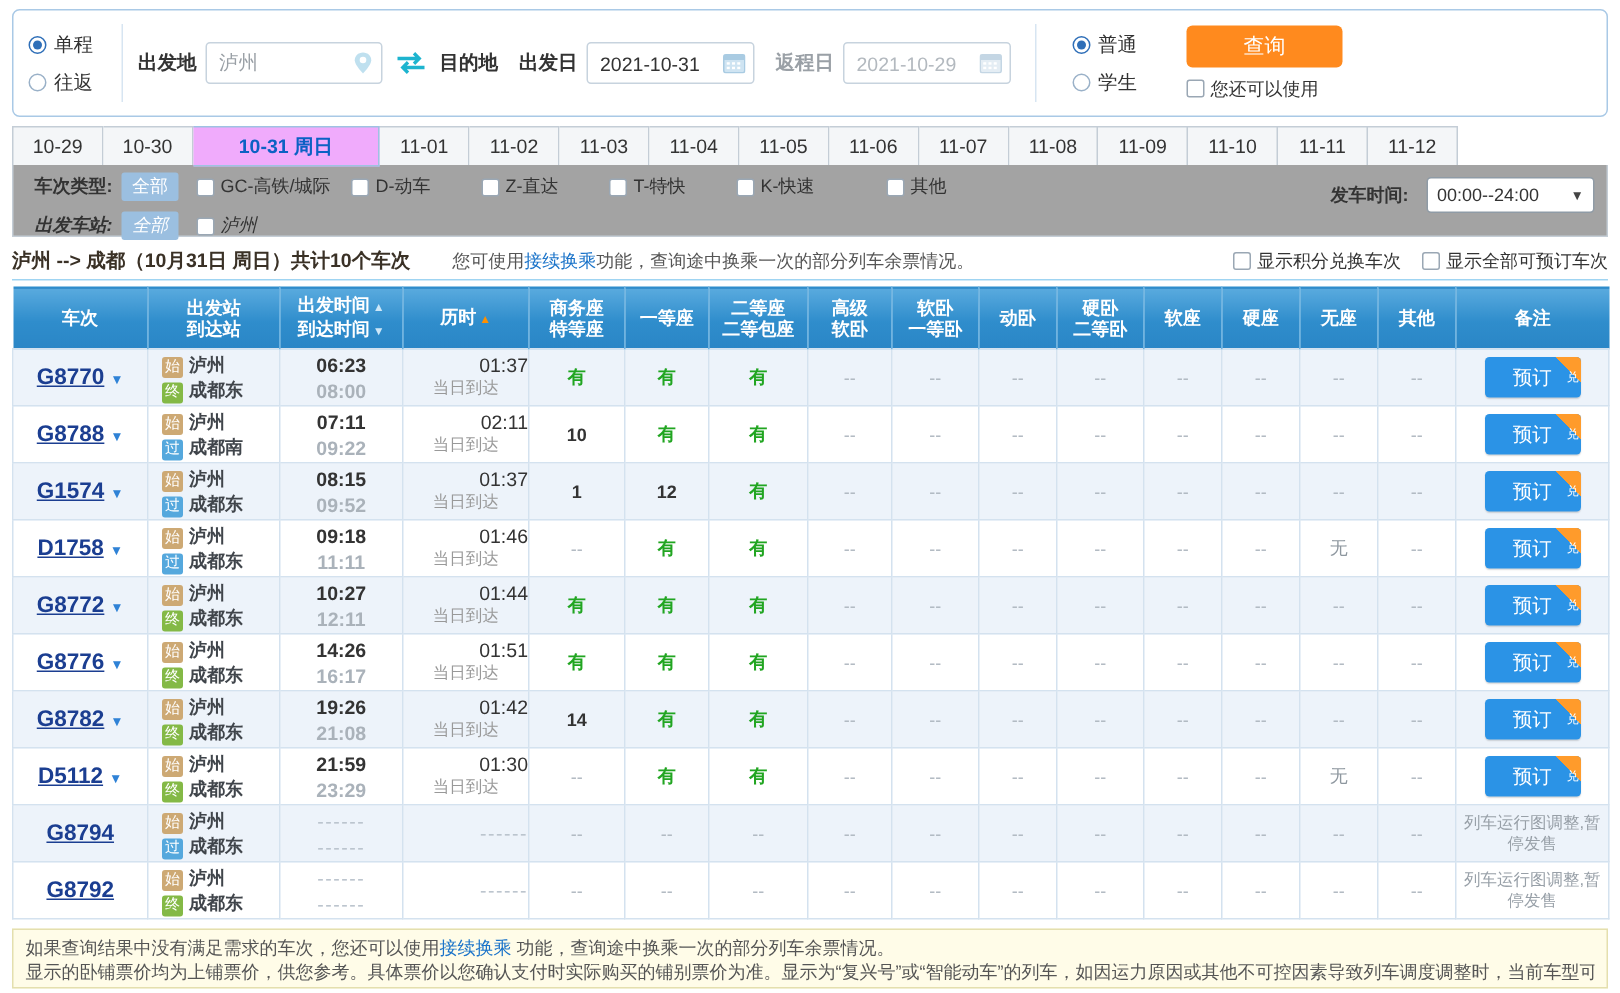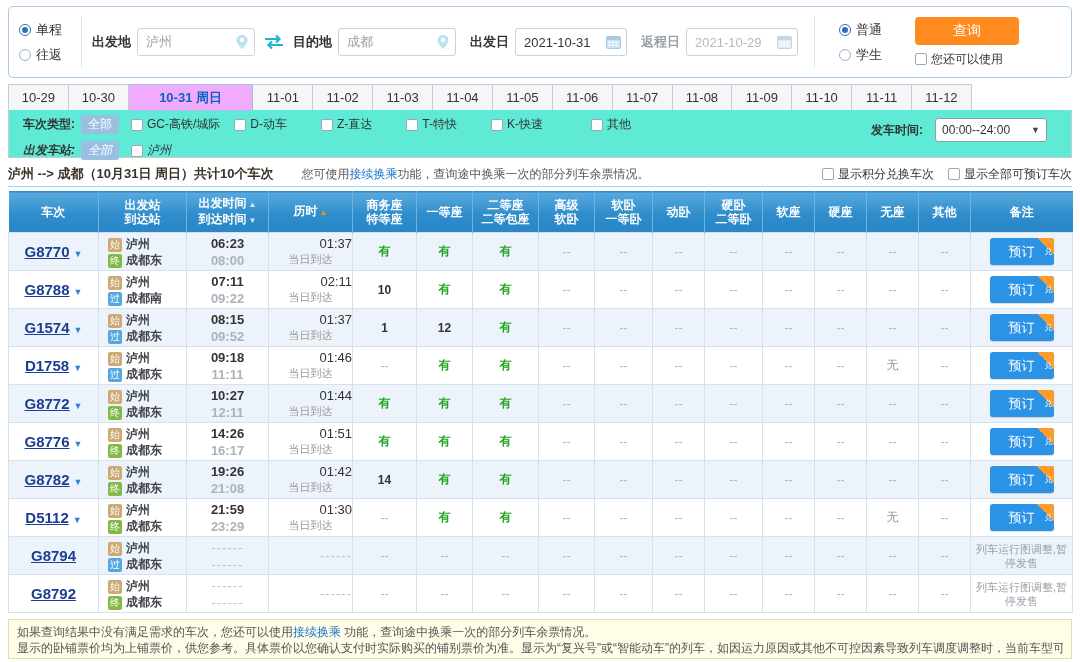--- a/index.html
+++ b/index.html
@@ -34,28 +34,28 @@
 
   
   .tabs { position:absolute; left:8px; top:84px; width:964px; height:27px; display:flex; }
   .tab { flex:1; border:1px solid #c4cdd6; border-left:none; background:#f4f6f8; color:#333; font-size:13px;
     display:flex; align-items:center; justify-content:center; cursor:pointer; }
   .tab:first-child { border-left:1px solid #c4cdd6; }
   .tab.active { flex:2.1; background:#f0abfc; color:#0b61c4; font-weight:bold; border-bottom:1px solid #fff; border-color:#9fc2e2; position:relative; z-index:2; }
 
   
   .filter-box { position:absolute; left:8px; top:110px; width:1064px; height:48px;
-    border:1px solid #c4cdd6; border-top:none; background:#5eead4; padding:4px 10px 0 14px; }
+    border:1px solid #c4cdd6; border-top:none; background:#a3a3a3; padding:4px 10px 0 14px; }
   .ft-row { display:flex; align-items:center; height:21px; }
   .ft-label { font-weight:bold; color:#333; margin-right:6px; white-space:nowrap; }
   .all-badge { background:#9bbfe0; color:#fff; padding:1px 7px; border-radius:2px; margin-right:12px; cursor:pointer; font-size:12px; }
   .ft-row .cb-row { margin-right:34px; }
   .ft-row .cb-row:nth-of-type(1) { margin-right:14px; }
   .ft-row .cb-row:nth-of-type(5) { margin-right:48px; }
-  .depart-time { position:absolute; right:24px; top:8px; display:flex; align-items:center; gap:6px; }
+  .depart-time { position:absolute; right:8px; top:8px; display:flex; align-items:center; gap:6px; }
   .select { border:1px solid #8f9ba6; border-radius:3px; height:24px; width:112px; display:flex; align-items:center;
     justify-content:space-between; padding:0 6px; cursor:pointer; background:#fff; font-size:12px; }
   .select .chev { font-size:9px; color:#444; }
 
   
   .summary { position:absolute; left:8px; top:163px; width:1064px; height:22px; display:flex; align-items:center; }
   .summary-route { font-weight:bold; color:#3a3126; font-size:13px; margin-right:28px; white-space:nowrap; }
   .summary-tip { color:#555; }
   .link { color:#1a73c9; cursor:pointer; }
   .summary-toggles { margin-left:auto; display:flex; gap:14px; }
@@ -138,29 +138,20 @@
 
   <div class="swap-btn">
     <svg width="24" height="16" viewBox="0 0 24 16">
       <path d="M3 5 H17 M14 1.5 L17.5 5 L14 8.5" stroke="#1db4cf" stroke-width="2.2" fill="none"></path>
       <path d="M21 11 H7 M10 7.5 L6.5 11 L10 14.5" stroke="#1db4cf" stroke-width="2.2" fill="none"></path>
     </svg>
   </div>
 
   <div class="fld">
     <span class="fld-label">目的地</span>
-    <span class="input-wrap">
-      <input class="ipt place" value="成都" style="">
-      <span class="pin-icon">
-        <svg width="14" height="16" viewBox="0 0 14 16">
-            <path d="M7 1 C3.7 1 1.5 3.4 1.5 6.2 C1.5 9.5 7 15 7 15 C7 15 12.5 9.5 12.5 6.2 C12.5 3.4 10.3 1 7 1 Z" fill="#bfe0ef"></path>
-            <circle cx="7" cy="6" r="2.2" fill="#fff"></circle>
-          </svg>
-      </span>
-    </span>
   </div>
 
   <div class="fld" style="margin-left:14px;">
     <span class="fld-label">出发日</span>
     <span class="input-wrap">
       <input class="ipt date" value="2021-10-31" style="">
       <span class="cal-icon">
         <svg width="15" height="14" viewBox="0 0 15 14">
             <rect x="0.5" y="1.5" width="14" height="12" rx="1.5" fill="#cfe4f2" stroke="#a9cbe2"></rect>
             <rect x="0.5" y="1.5" width="14" height="3.5" fill="#a9cbe2"></rect>

